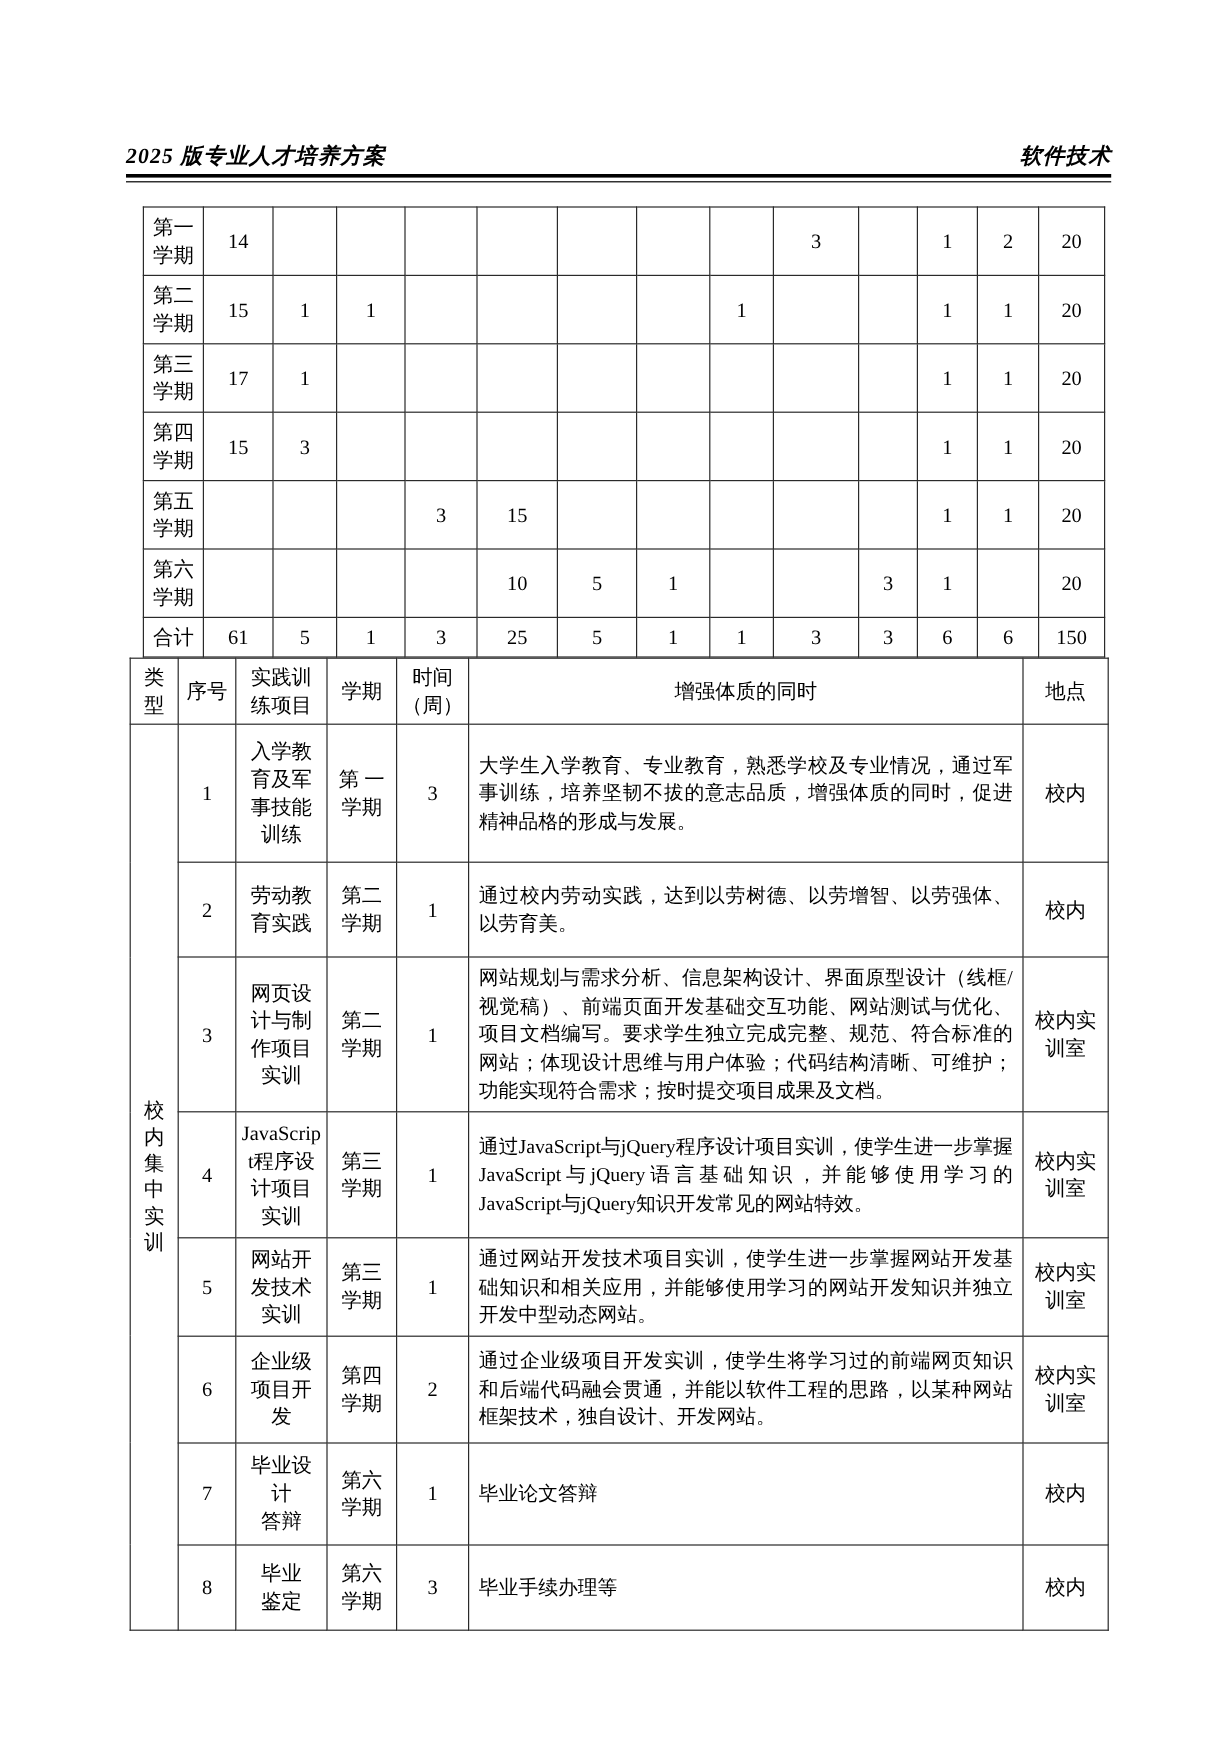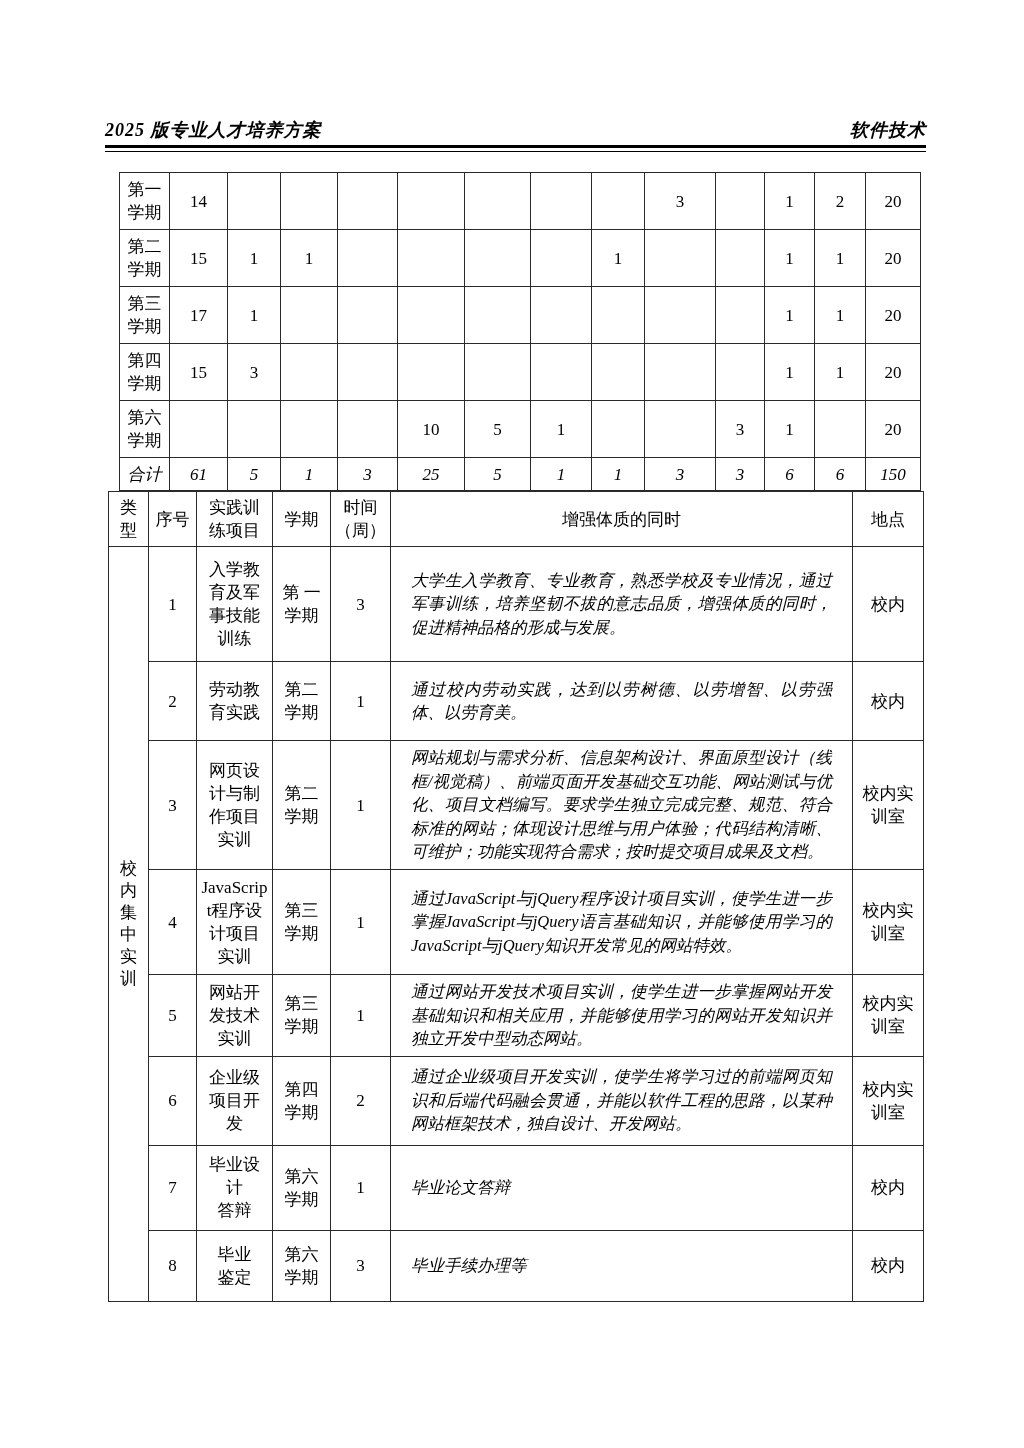--- a/index.html
+++ b/index.html
@@ -11,31 +11,31 @@
            font-style:italic;font-weight:bold;font-size:18px;letter-spacing:1px;gap:32px;}
   .headrule{margin-top:3px;height:3px;border-top:3.5px solid #000;border-bottom:1.5px solid #000;}
 
   table{border-collapse:collapse;table-layout:fixed;}
   td{border:1.5px solid #2a2a2a;vertical-align:middle;text-align:center;
      font-size:17px;line-height:23px;padding:1px 2px;overflow:hidden;}
 
   
   .sem{margin:20px 0 0 14px;width:801px;}
   .sem td{height:54px;}
-  .sem tr.total td{height:30px;font-style:italic;}
+  .sem tr.total td{height:30px;}
   .sem .lbl{white-space:pre-line;}
 
   
   .sec-title{font-size:17.5px;margin:14px 0 7px 28px;}
 
   
   .prac{margin-left:3px;width:815px;}
   .prac td{white-space:pre-line;}
-  .prac td.content{white-space:normal;text-align:justify;padding:5px 20px;
-                   font-size:16.5px;line-height:23.5px;font-style:italic;}
+  .prac td.content{white-space:normal;text-align:justify;padding:5px 8px;
+                   font-size:16.5px;line-height:23.5px;}
   .prac tr.hd td{height:52px;}
   .prac tr.r1 td{height:104px;}
   .prac tr.r2 td{height:68px;}
   .prac tr.r3 td{height:118px;}
   .prac tr.r4 td{height:94px;}
   .prac tr.r5 td{height:68px;}
   .prac tr.r6 td{height:78px;}
   .prac tr.r7 td{height:74px;}
   .prac tr.r8 td{height:60px;}
   .vert{white-space:pre-line;line-height:22px;font-size:17px;}
@@ -121,20 +121,37 @@
           <td>20</td>
     </tr>
     <tr>
       <td class="lbl">第四
 学期</td>
       <td>15</td>
           <td>3</td>
           <td></td>
           <td></td>
           <td></td>
+          <td></td>
+          <td></td>
+          <td></td>
+          <td></td>
+          <td></td>
+          <td>1</td>
+          <td>1</td>
+          <td>20</td>
+    </tr>
+    <tr>
+      <td class="lbl">第五
+学期</td>
+      <td></td>
+          <td></td>
+          <td></td>
+          <td>3</td>
+          <td>15</td>
           <td></td>
           <td></td>
           <td></td>
           <td></td>
           <td></td>
           <td>1</td>
           <td>1</td>
           <td>20</td>
     </tr>
     <tr>

